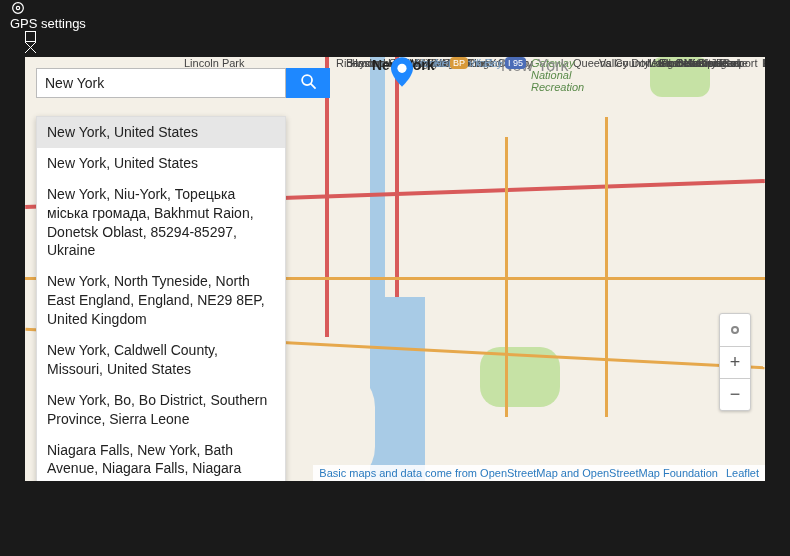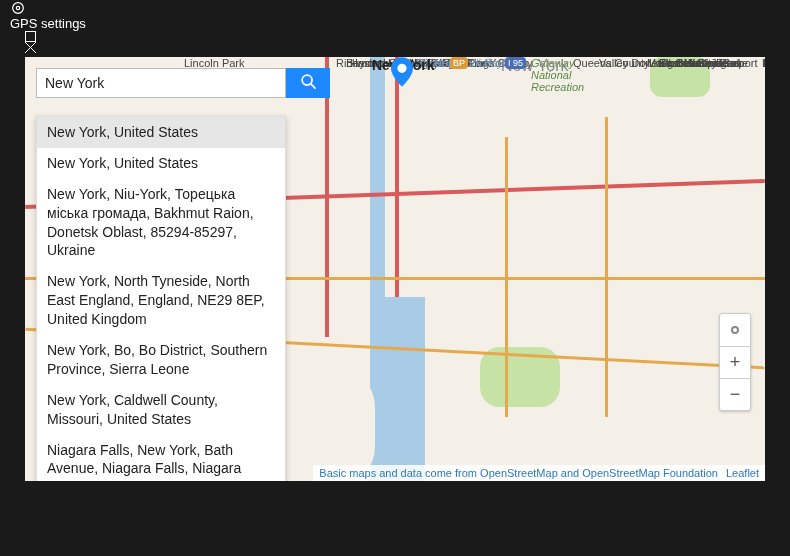--- a/index.html
+++ b/index.html
@@ -148,22 +148,22 @@
               </svg>
           </span>
         </button>
       </div>
 
       <div class="suggestions">
         <div class="suggestion hl">New York, United States</div>
         <div class="suggestion">New York, United States</div>
         <div class="suggestion">New York, Niu-York, Торецька міська громада, Bakhmut Raion, Donetsk Oblast, 85294-85297, Ukraine</div>
         <div class="suggestion">New York, North Tyneside, North East England, England, NE29 8EP, United Kingdom</div>
+        <div class="suggestion">New York, Caldwell County, Missouri, United States</div>
         <div class="suggestion">New York, Bo, Bo District, Southern Province, Sierra Leone</div>
-        <div class="suggestion">New York, Caldwell County, Missouri, United States</div>
         <div class="suggestion">Niagara Falls, New York, Bath Avenue, Niagara Falls, Niagara County, New York, 14305, United States</div>
 
       </div>
 
       <div class="zoom-ctrl">
         <div class="zoom-dot">
             <span></span>
           </div>
         <div class="zoom-btn">+</div>
         <div class="zoom-btn">−</div>

